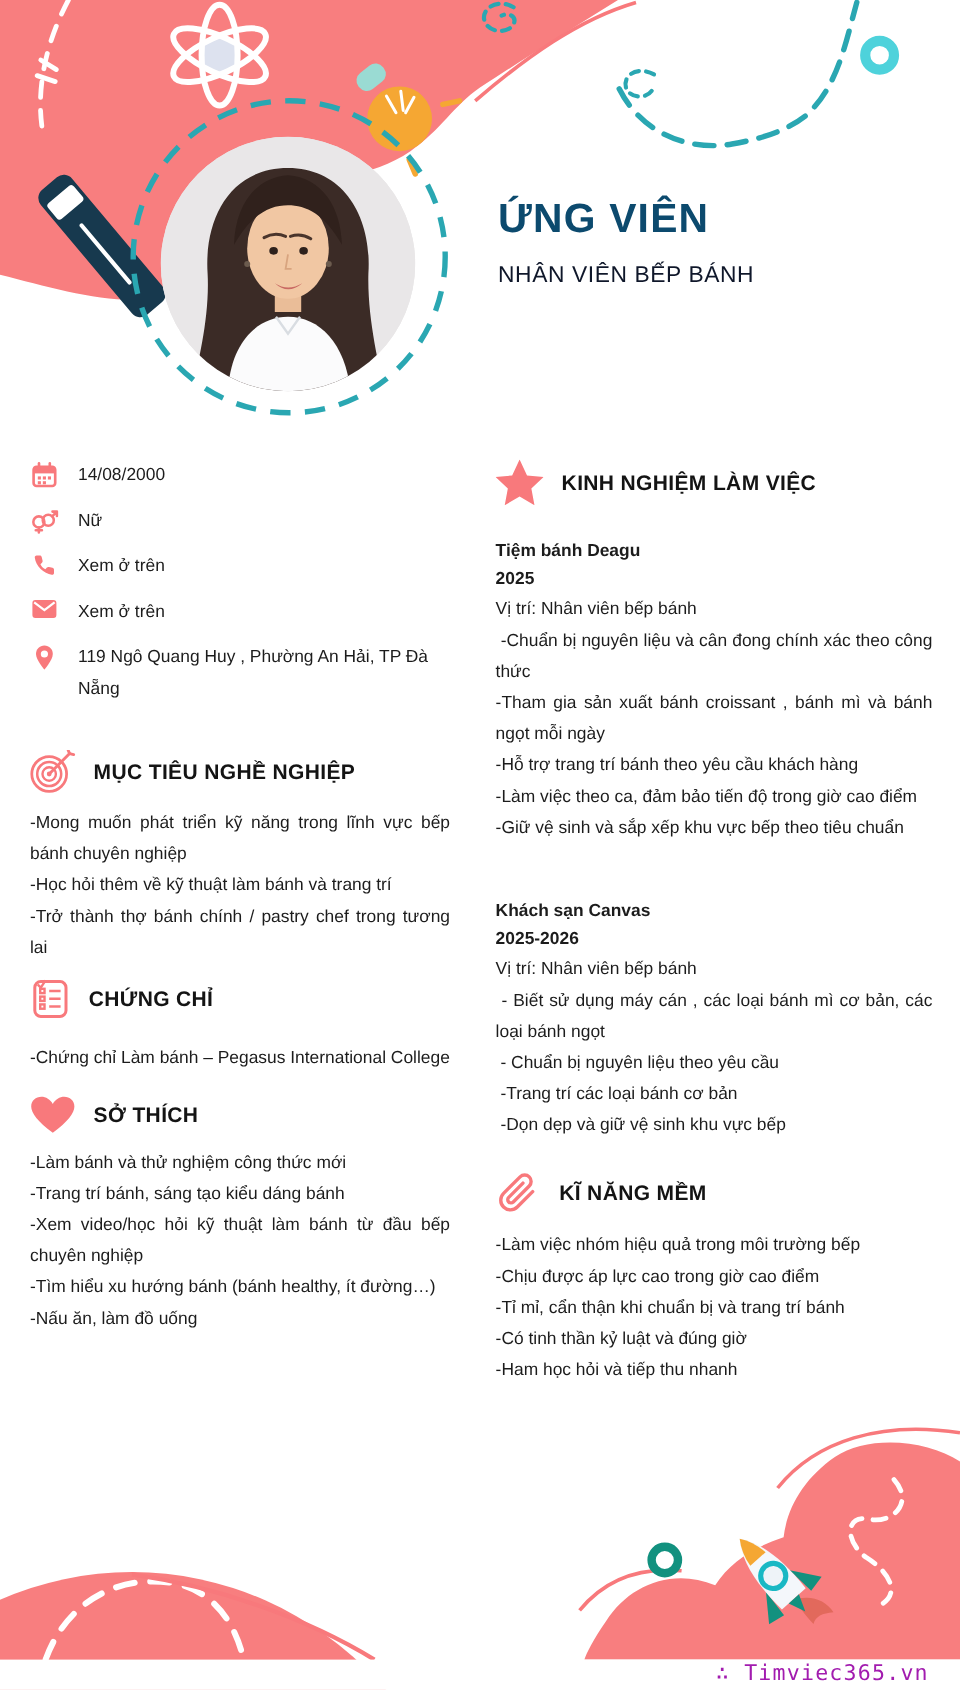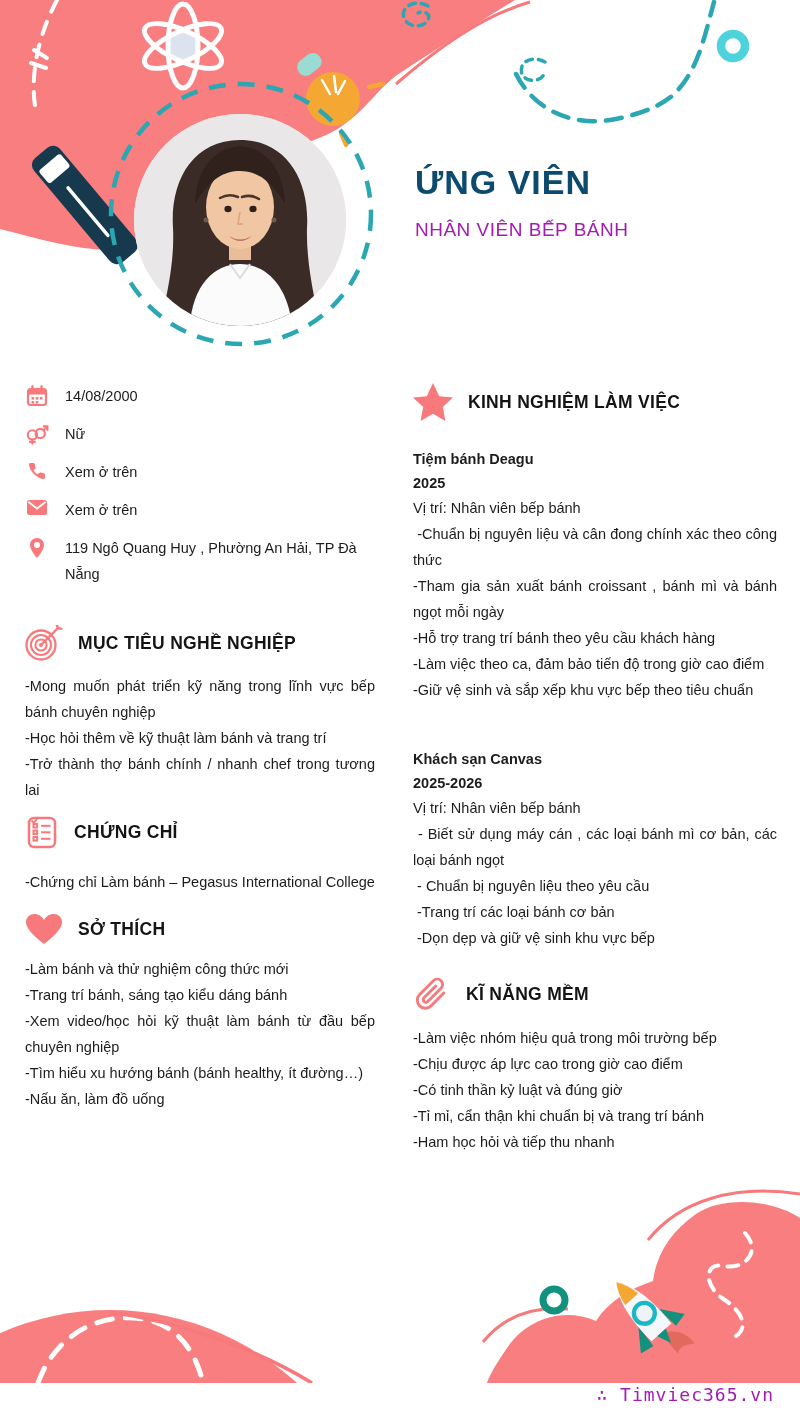--- a/index.html
+++ b/index.html
@@ -14,21 +14,21 @@
   #deco-top { top:0; }
   #deco-bottom { top:1100px; }
 
   .photo {
     position:absolute; left:134px; top:114px; width:212px; height:212px;
     border-radius:50%; overflow:hidden; z-index:2; background:#e9e7e8;
   }
 
   .head-text { position:absolute; left:415px; top:163px; z-index:2; }
   .name { font-size:34px; font-weight:bold; letter-spacing:1px; color:#0c4a6e; }
-  .role { margin-top:17px; font-size:19px; letter-spacing:0.5px; color:#a21caf; }
+  .role { margin-top:17px; font-size:19px; letter-spacing:0.5px; color:#0f172a; }
 
   .col { position:absolute; z-index:2; }
   .col-left  { left:25px;  top:383px; width:350px; }
   .col-right { left:413px; top:383px; width:364px; }
 
   .c-row { display:flex; align-items:flex-start; margin-bottom:12px; }
   .c-ico { width:24px; flex:0 0 24px; margin-top:2px; }
   .c-txt { margin-left:16px; font-size:14.5px; line-height:26px; width:300px; }
 
   .sec-head { display:flex; align-items:center; }
@@ -199,21 +199,21 @@
         <g stroke="#F8797C" stroke-width="2.4" stroke-linecap="round">
           <line x1="16" y1="20" x2="33" y2="3"></line>
           <path d="M33 3 l-1.2 -2.8 M33 3 l3.4 0.8"></path>
         </g>
       </svg>
       <div class="sec-title">MỤC TIÊU NGHỀ NGHIỆP</div>
     </div>
     <div class="para mt12">
       <p>-Mong muốn phát triển kỹ năng trong lĩnh vực bếp bánh chuyên nghiệp</p>
       <p>-Học hỏi thêm về kỹ thuật làm bánh và trang trí</p>
-      <p>-Trở thành thợ bánh chính / nhanh chef trong tương lai</p>
+      <p>-Trở thành thợ bánh chính / pastry chef trong tương lai</p>
     </div>
 
     <div class="sec-head mt12">
       <svg class="sec-ico" width="34" height="34" viewBox="0 0 34 34">
         <rect x="4" y="3" width="26" height="29" rx="5" fill="none" stroke="#F8797C" stroke-width="2.5"></rect>
         <g stroke="#F8797C" stroke-width="2" fill="none">
           <rect x="8.5" y="9" width="3.6" height="3.6"></rect>
           <rect x="8.5" y="15.5" width="3.6" height="3.6"></rect>
           <rect x="8.5" y="22" width="3.6" height="3.6"></rect>
           <line x1="16" y1="10.8" x2="25.5" y2="10.8"></line>
@@ -282,22 +282,22 @@
       <svg class="sec-ico" width="38" height="38" viewBox="0 0 40 40">
         <path d="M32.5 19 L19 32.5 C15.7 35.8 10.3 35.8 7 32.5 C3.7 29.2 3.7 23.8 7 20.5 L21.5 6
                  C23.7 3.8 27.3 3.8 29.5 6 C31.7 8.2 31.7 11.8 29.5 14 L15.5 28
                  C14.4 29.1 12.6 29.1 11.5 28 C10.4 26.9 10.4 25.1 11.5 24 L24 11.5" fill="none" stroke="#F8797C" stroke-width="3" stroke-linecap="round"></path>
       </svg>
       <div class="sec-title">KĨ NĂNG MỀM</div>
     </div>
     <div class="plain skills-list">
       <p>-Làm việc nhóm hiệu quả trong môi trường bếp</p>
       <p>-Chịu được áp lực cao trong giờ cao điểm</p>
+      <p>-Tỉ mỉ, cẩn thận khi chuẩn bị và trang trí bánh</p>
       <p>-Có tinh thần kỷ luật và đúng giờ</p>
-      <p>-Tỉ mỉ, cẩn thận khi chuẩn bị và trang trí bánh</p>
       <p>-Ham học hỏi và tiếp thu nhanh</p>
     </div>
   </div>
 
   <svg id="deco-bottom" class="deco" width="800" height="308" viewBox="0 0 800 308">
 
     <ellipse cx="110" cy="520" rx="290" ry="310" fill="#F87E7F"></ellipse>
     <path d="M38 283 C55 235 100 210 148 220 C178 227 196 252 203 283" fill="none" stroke="#fff" stroke-width="5" stroke-dasharray="16 13" stroke-linecap="round"></path>
     <path d="M110 212 C180 222 255 248 312 283" fill="none" stroke="#F8797C" stroke-width="3.5"></path>
 

